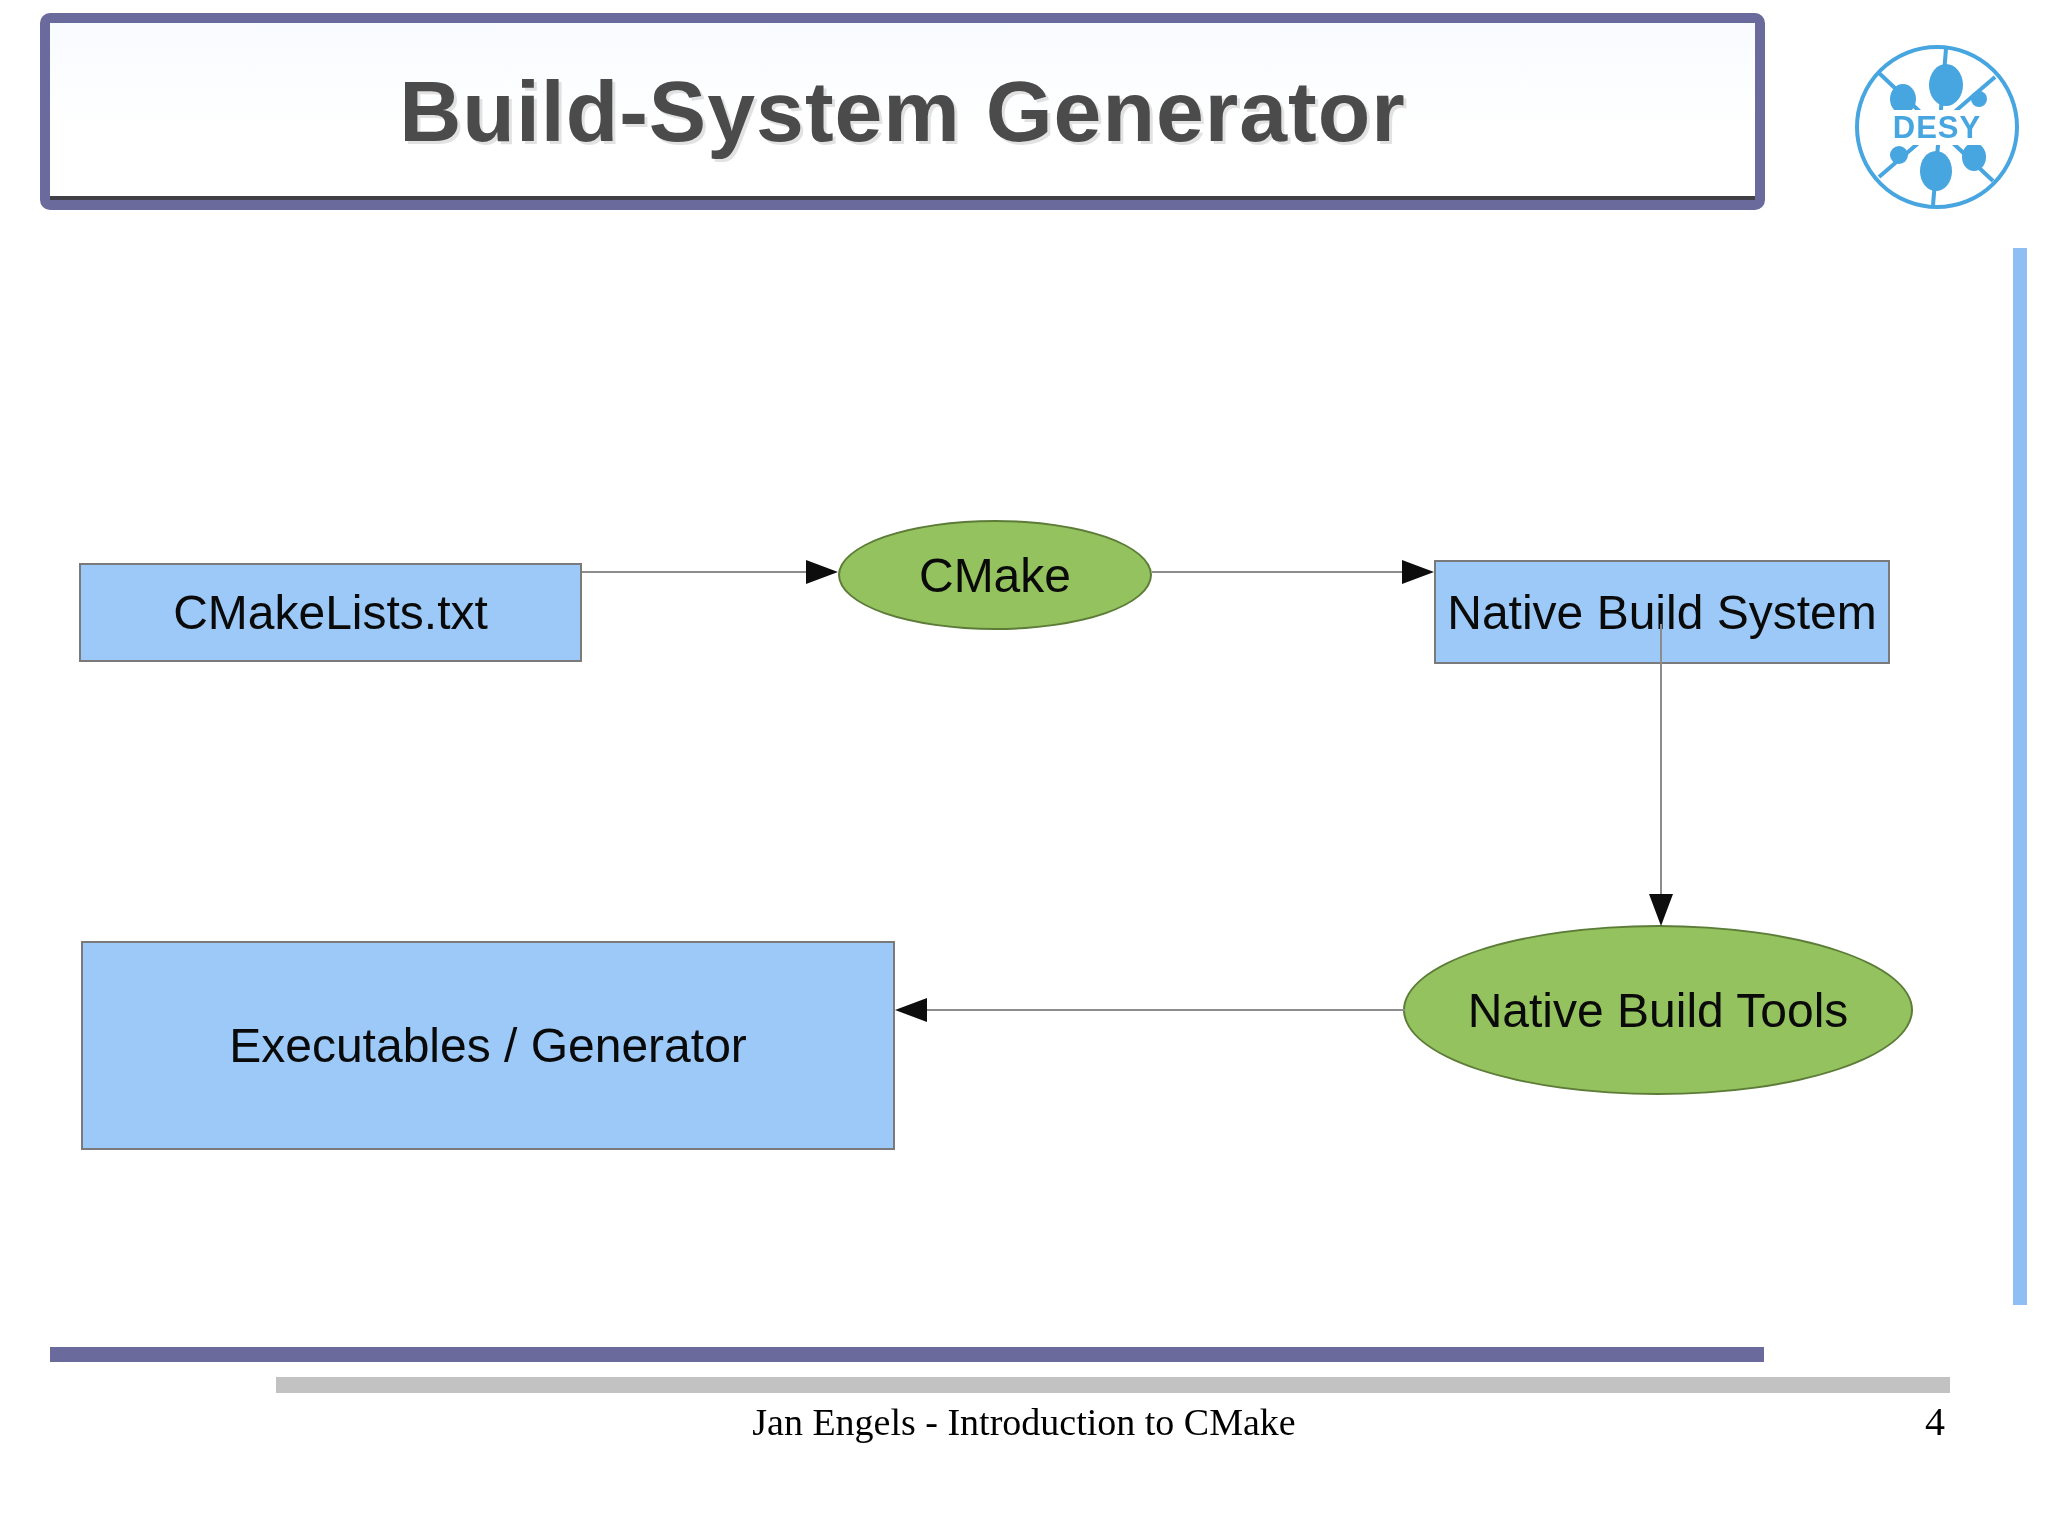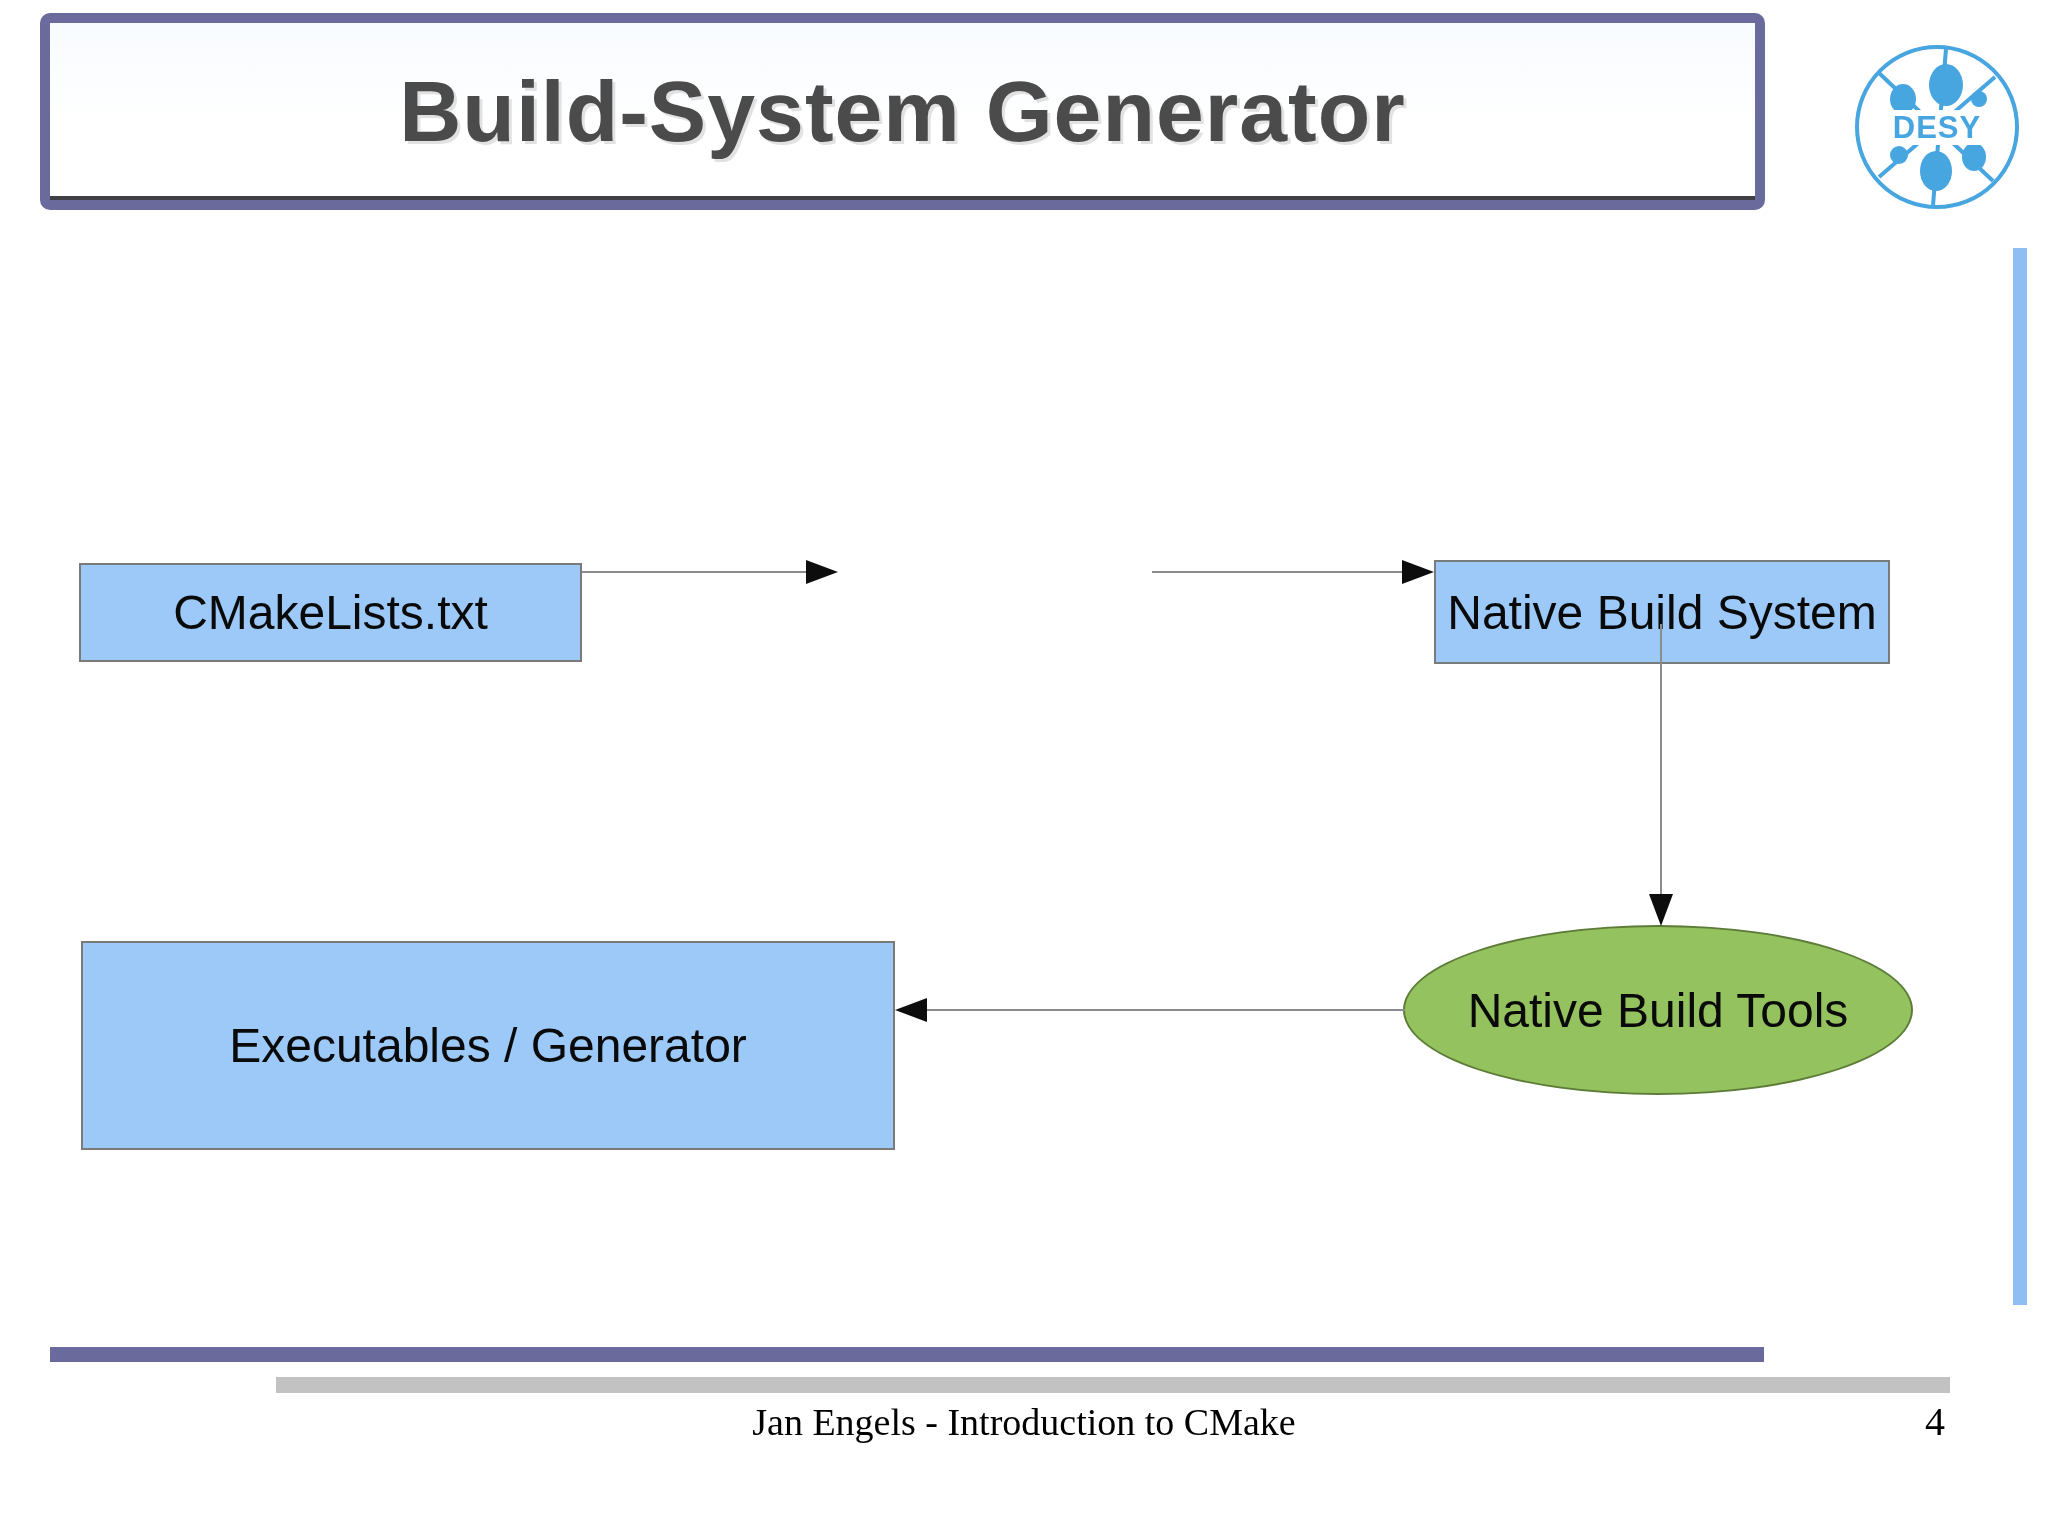--- a/index.html
+++ b/index.html
@@ -93,20 +93,23 @@
     <ellipse class="blob" cx="37" cy="30" rx="12" ry="14"></ellipse>
     <rect class="halo" x="-50" y="-17" width="100" height="35"></rect>
     <text x="0" y="11">DESY</text>
   </svg>
 
   <div class="side-bar"></div>
 
   <div class="node box" id="n-cmakelists">
     <span>CMakeLists.txt</span>
   </div>
+  <div class="node ellipse" id="n-cmake">
+    <span>CMake</span>
+  </div>
   <div class="node box" id="n-nbs">
     <span>Native Build System</span>
   </div>
   <div class="node ellipse" id="n-nbt">
     <span>Native Build Tools</span>
   </div>
   <div class="node box" id="n-exec">
     <span>Executables / Generator</span>
   </div>
 

